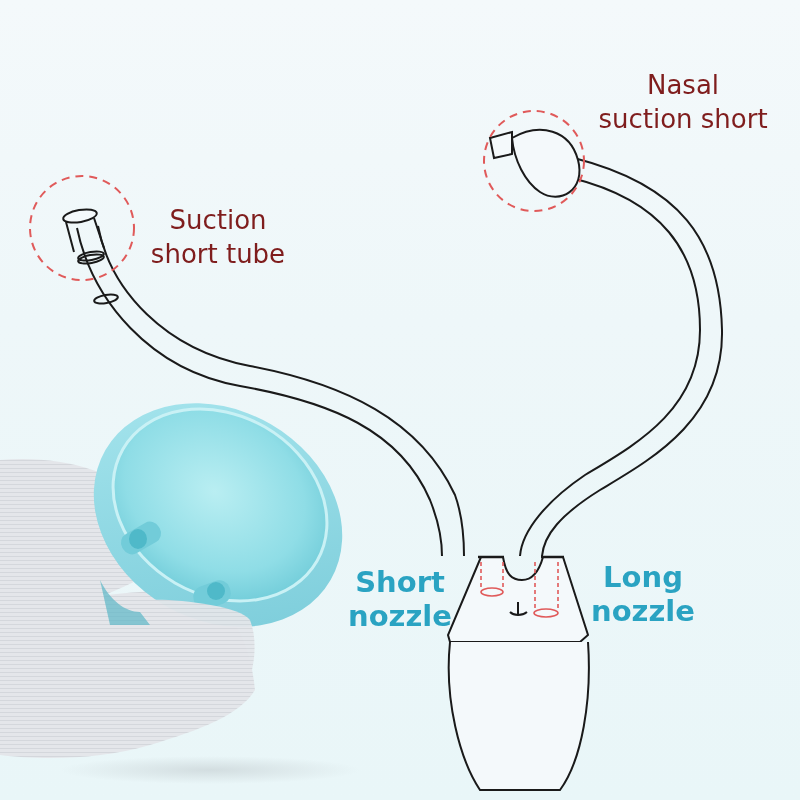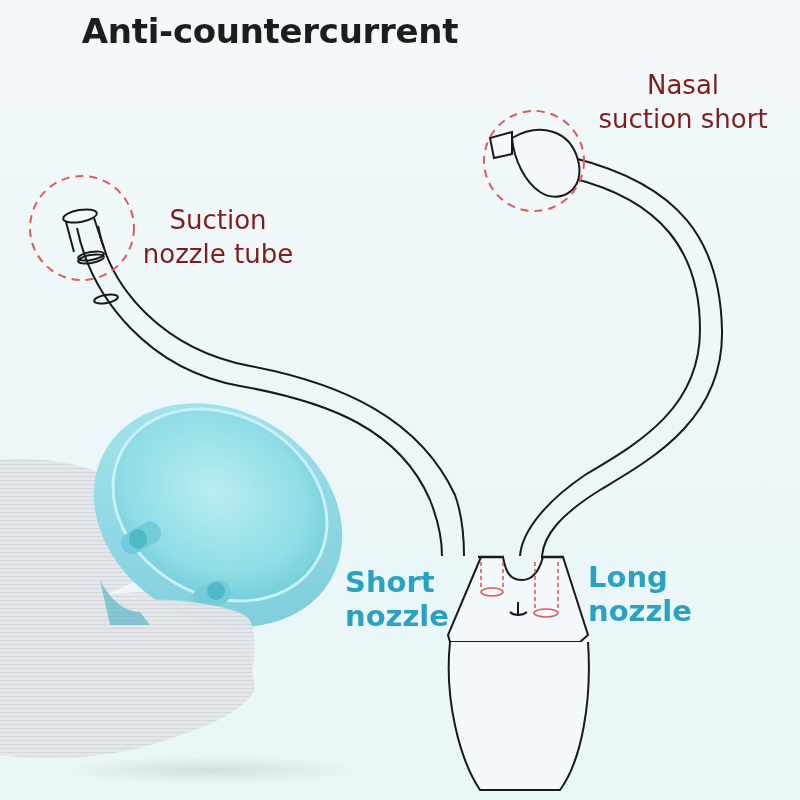--- a/index.html
+++ b/index.html
@@ -14,21 +14,21 @@
       color: #1d1d1d; font-weight: bold; font-size: 34px; line-height: 46px;
       letter-spacing: -0.3px;
     }
     .headline div { white-space: nowrap; }
     .label {
       position: absolute; color: #7f1d1d; font-size: 26px; line-height: 34px;
       text-align: center; white-space: nowrap;
     }
     .label-blue {
       position: absolute; color: #2aa3c2; font-size: 29px; line-height: 34px;
-      font-weight: bold; white-space: nowrap;
+      font-weight: bold; text-align: center; white-space: nowrap;
     }
     svg.art { position: absolute; left: 0; top: 0; }
   </style>
 </head>
 <body>
 
 <div class="stage">
 
   <svg class="art" width="800" height="800" viewBox="0 0 800 800">
     <defs>
@@ -103,31 +103,30 @@
       <rect x="120" y="527" width="42" height="22" rx="10" fill="#72ccd9" transform="rotate(-30 141 538)"></rect>
       <ellipse cx="138" cy="539" rx="9" ry="10" fill="#4fb9c9"></ellipse>
       <rect x="193" y="583" width="38" height="24" rx="11" fill="#72ccd9" transform="rotate(-20 212 595)"></rect>
       <ellipse cx="216" cy="591" rx="9" ry="9" fill="#4fb9c9"></ellipse>
       <path d="M100,580 C110,600 125,612 140,612 L150,625 L110,625 Z" fill="#5db7c6" opacity="0.7"></path>
     </g>
     <path d="M148,600 C170,598 240,605 250,620 C258,640 255,670 245,690" fill="url(#knit)" opacity="0.95"></path>
   </svg>
 
   <div class="headline">
-    <div>Anti-countercurrent</div>
   </div>
 
   <div class="label" style="left:588px; top:68px; width:190px;">
     <div>Nasal</div>
     <div>suction short</div>
   </div>
 
   <div class="label" style="left:128px; top:203px; width:180px;">
     <div>Suction</div>
-    <div>nozzle tube</div>
+    <div>short tube</div>
   </div>
 
   <div class="label-blue" style="left:345px; top:565px; width:110px;">
     <div>Short</div>
     <div>nozzle</div>
   </div>
 
   <div class="label-blue" style="left:588px; top:560px; width:110px;">
     <div>Long</div>
     <div>nozzle</div>

